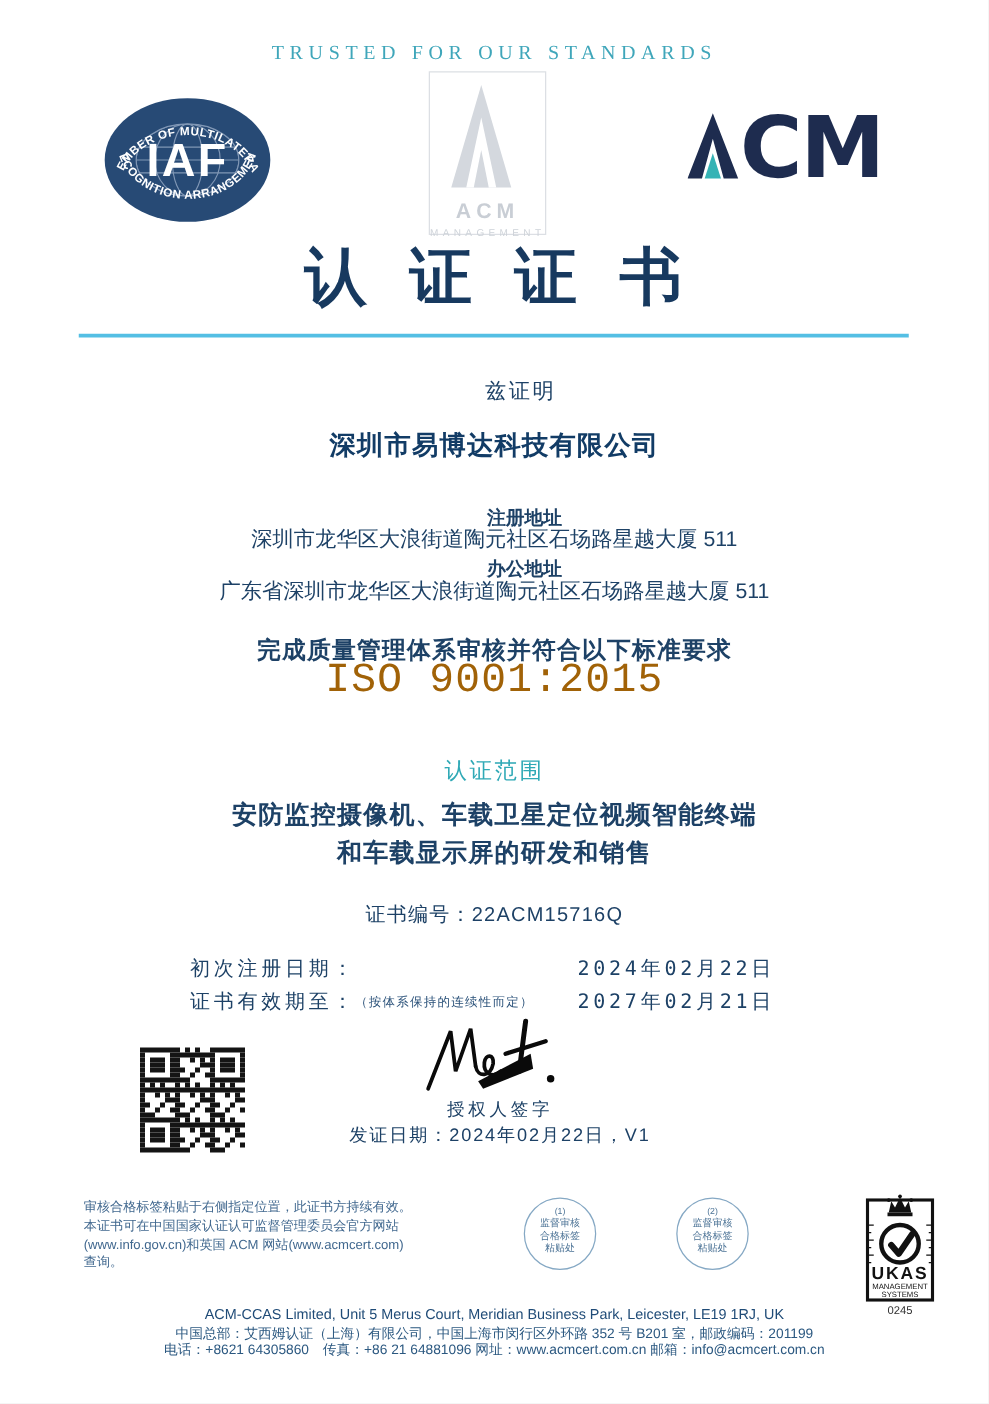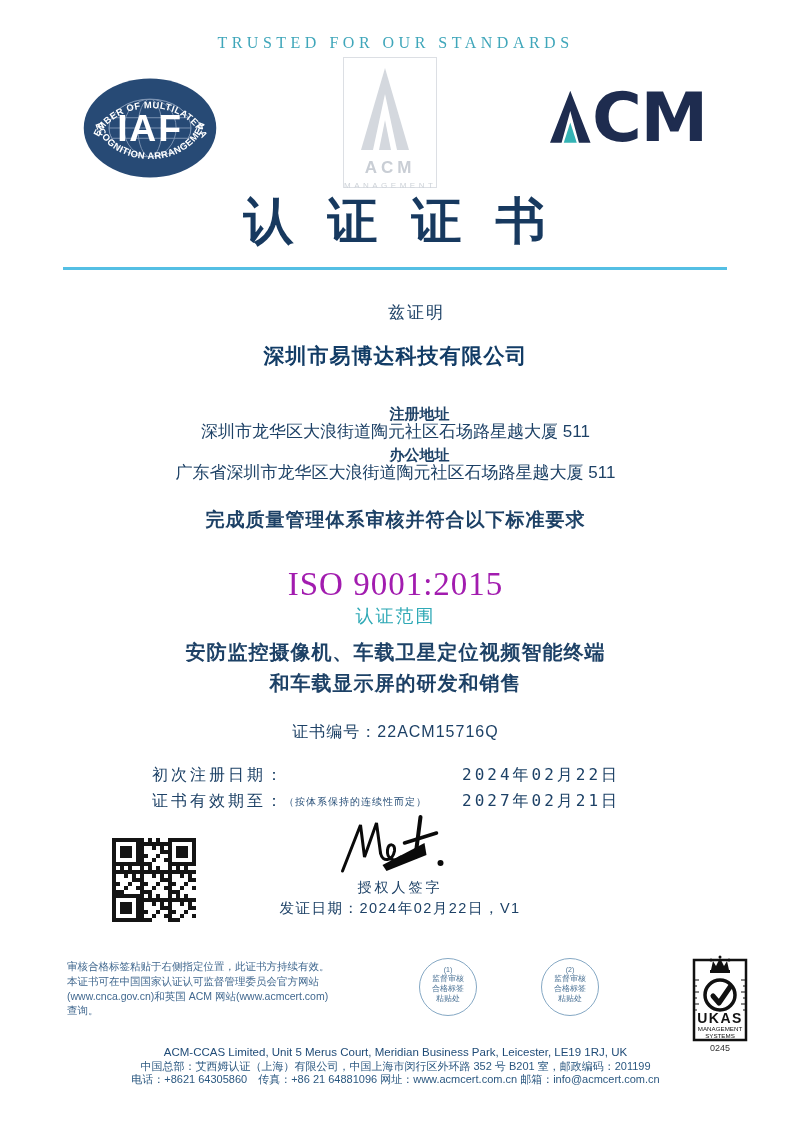--- a/index.html
+++ b/index.html
@@ -22,21 +22,21 @@
   .zhengming{top:301px;font-size:17px;letter-spacing:2px;padding-left:42px;}
   .company{top:342px;font-size:21px;font-weight:bold;color:#123c66;letter-spacing:1px;}
   .codeline{top:386px;font-size:13.5px;color:#2a5179;}
   .addrlabel{font-size:15px;font-weight:bold;color:#1d4166;margin-left:48px;}
   .reglabel{top:405px;}
   .addr1{top:420px;font-size:17px;text-align:center;}
   .offlabel{top:446px;}
   .addr2{top:461px;font-size:17px;}
 
   .statement{top:507px;font-size:19px;font-weight:bold;letter-spacing:1px;}
-  .iso{top:566px;font-size:33px;font-family:Liberation Serif, serif;color:#a21caf;letter-spacing:1px;}
+  .iso{top:526px;font-size:33px;font-family:Liberation Mono, monospace;color:#a16207;letter-spacing:1px;}
   .scopelabel{top:604px;font-size:18px;color:#2fa9b6;letter-spacing:2px;}
   .scope{top:637px;font-size:20px;font-weight:bold;line-height:31px;letter-spacing:1px;}
 
   .certno{top:722px;font-size:16px;letter-spacing:1px;}
   .daterow{left:0;right:0;height:24px;}
   .row1{top:765px;} .row2{top:791px;}
   .dlabel{position:absolute;left:152px;font-size:16px;letter-spacing:3px;}
   .dnote{position:absolute;left:284px;top:4px;font-size:10px;letter-spacing:1px;color:#2a5179;}
   .dvalue{position:absolute;left:462px;font-size:16px;letter-spacing:3px;font-family:"DejaVu Sans Mono",monospace;}
 
@@ -601,21 +601,21 @@
       <polygon points="46,52 88,30 90,42 50,58" fill="#0a0a0a"></polygon>
       <circle cx="104" cy="50" r="3" fill="#0a0a0a"></circle>
     </svg>
   </div>
   <div class="abs siglabel">授权人签字</div>
   <div class="abs issueline">发证日期：2024年02月22日，V1</div>
 
   <div class="abs notice">
     <div>审核合格标签粘贴于右侧指定位置，此证书方持续有效。</div>
     <div>本证书可在中国国家认证认可监督管理委员会官方网站</div>
-    <div>(www.cnca.gov.cn)和英国 ACM 网站(www.acmcert.com)</div>
+    <div>(www.info.gov.cn)和英国 ACM 网站(www.acmcert.com)</div>
     <div>查询。</div>
   </div>
 
   <div class="abs stamp stamp1">
     <div class="stamp-num">(1)</div>
     <div class="stamp-line">监督审核</div>
     <div class="stamp-line">合格标签</div>
     <div class="stamp-line">粘贴处</div>
   </div>
   <div class="abs stamp stamp2">

